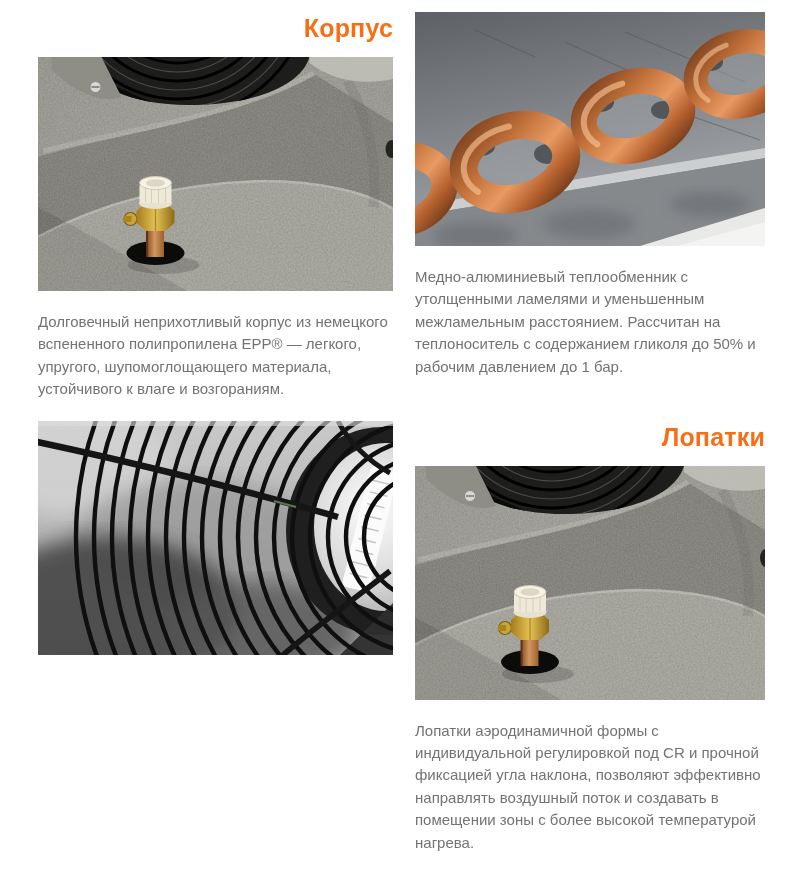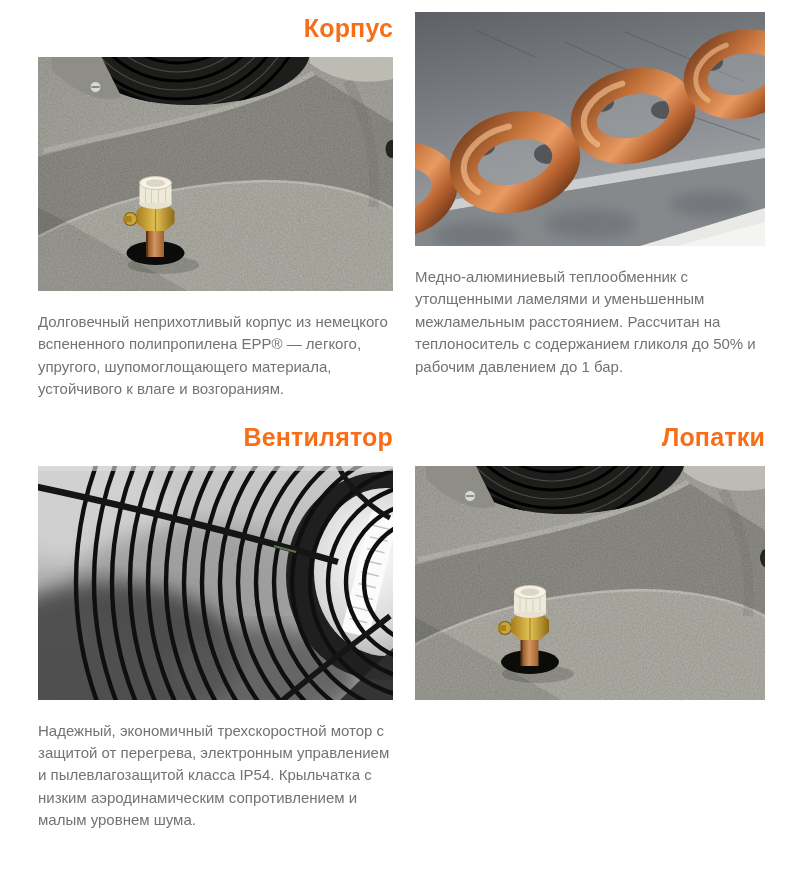--- a/index.html
+++ b/index.html
@@ -268,31 +268,30 @@
   <section class="feature">
     <div class="photo">
       <svg viewBox="0 0 350 234" preserveAspectRatio="xMidYMid slice">
           <use href="#sym-exchanger"></use>
         </svg>
     </div>
     <p>Медно-алюминиевый теплообменник с утолщенными ламелями и уменьшенным межламельным расстоянием. Рассчитан на теплоноситель с содержанием гликоля до 50% и рабочим давлением до 1 бар.</p>
   </section>
 
   <section class="feature">
-    <h2>Вентилятор</h2>
     <div class="photo">
       <svg viewBox="0 0 355 234" preserveAspectRatio="xMidYMid slice">
           <use href="#sym-fan"></use>
         </svg>
     </div>
-    <p>Надежный, экономичный трехскоростной мотор с защитой от перегрева, электронным управлением и пылевлагозащитой класса IP54. Крыльчатка с низким аэродинамическим сопротивлением и малым уровнем шума.</p>
   </section>
 
   <section class="feature">
     <h2>Лопатки</h2>
     <div class="photo">
       <svg viewBox="0 0 356 234" preserveAspectRatio="xMidYMid slice">
           <use href="#sym-housing"></use>
         </svg>
     </div>
+    <p>Лопатки аэродинамичной формы с индивидуальной регулировкой под CR и прочной фиксацией угла наклона, позволяют эффективно направлять воздушный поток и создавать в помещении зоны с более высокой температурой нагрева.</p>
   </section>
 
 </main>
 
 </body></html>

